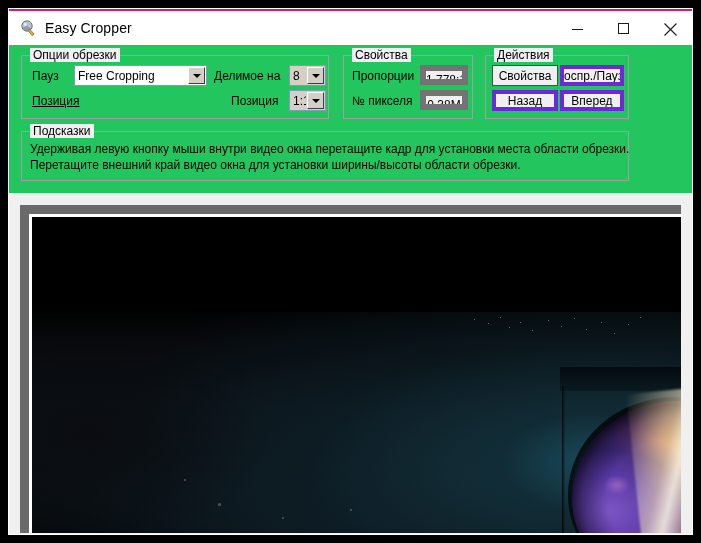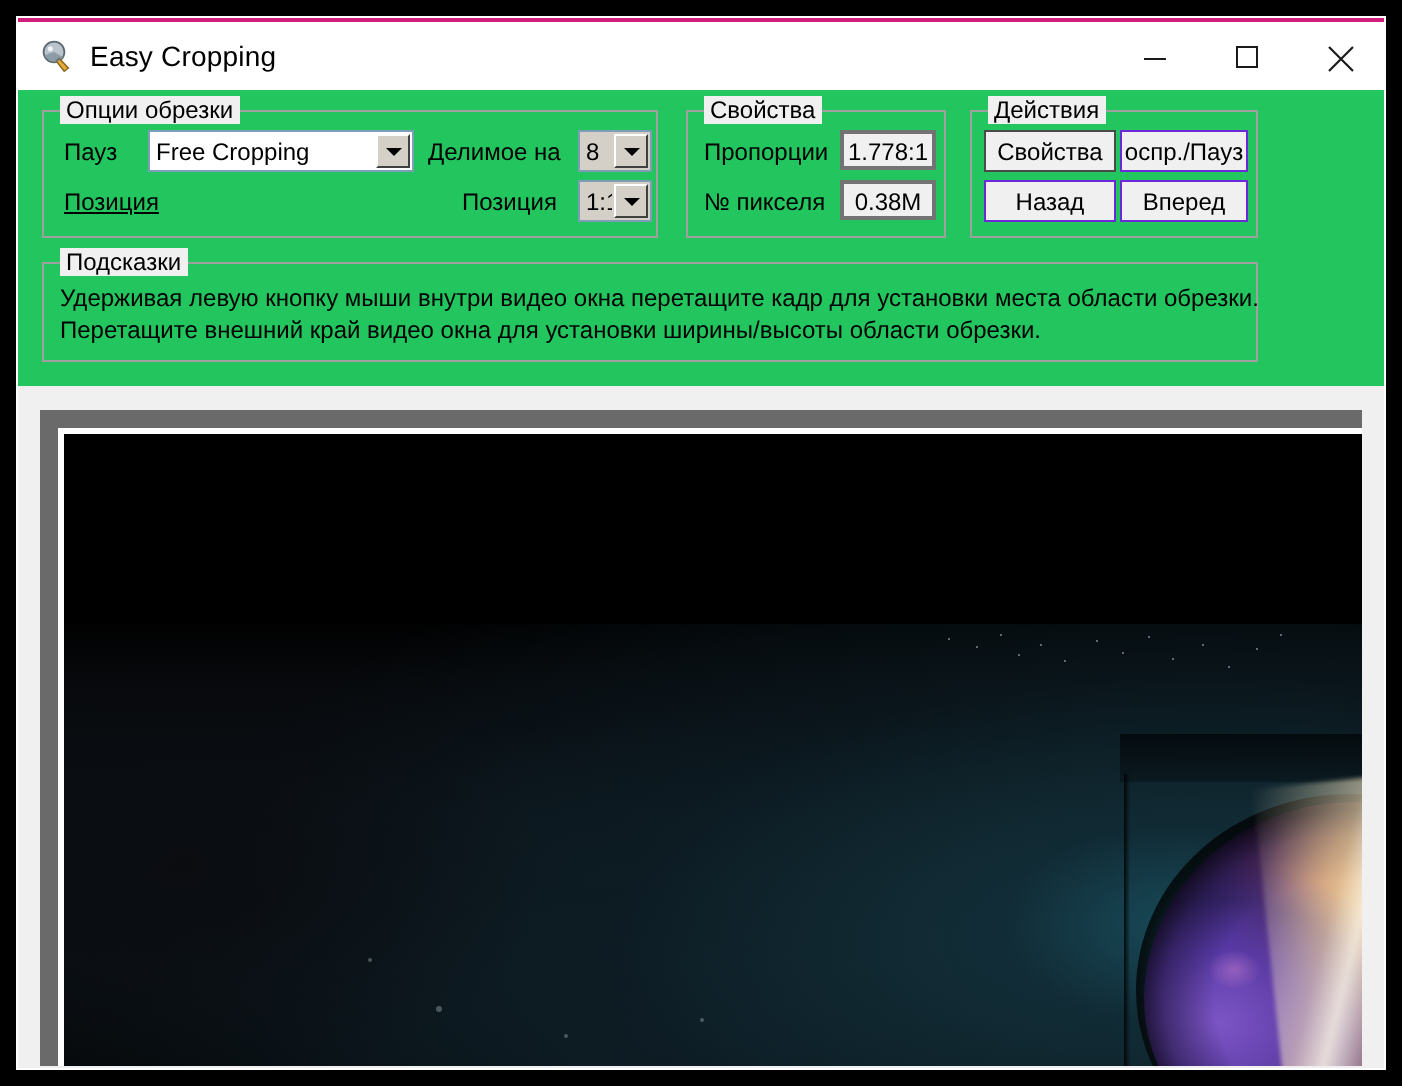--- a/index.html
+++ b/index.html
@@ -169,37 +169,37 @@
     margin-top: -2px;
     border-left: 4px solid transparent;
     border-right: 4px solid transparent;
     border-top: 4px solid #000000;
   }
 
   
   .editfield {
     position: absolute;
     box-sizing: border-box;
-    border: 2px solid #737373;
+    border: 6px solid #737373;
     background: #ffffff;
     font-size: 12px;
     color: #000000;
     line-height: 18px;
     text-align: center;
     white-space: nowrap;
     overflow: hidden;
   }
   .editfield.readonly { background: #f0f0f0; }
 
   
   .pushbtn {
     position: absolute;
     box-sizing: border-box;
     background: #f0f0f0;
-    border: 1px solid #6d28d9;
+    border: 4px solid #6d28d9;
     font-family: "Liberation Sans", sans-serif;
     font-size: 12px;
     color: #000000;
     line-height: 1;
     padding: 0;
     text-align: center;
     white-space: nowrap;
     overflow: hidden;
     cursor: default;
   }
@@ -399,21 +399,21 @@
       <span id="title-icon">
         <svg width="17" height="17" viewBox="0 0 17 17">
           <circle cx="7" cy="6" r="5.2" fill="#b9c4cc" stroke="#5d6a74" stroke-width="0.9"></circle>
           <path d="M2.4 7.6 A5.2 5.2 0 0 0 11.6 8.6 L7 6 Z" fill="#7e8d98" opacity="0.75"></path>
           <path d="M9.6 9.2 l4.6 4.8 -2.1 1.6 -3.9 -4.9 z" fill="#e0a93a" stroke="#8a6418" stroke-width="0.7"></path>
           <path d="M8.1 10.7 l1.6 -1.6" stroke="#6b7883" stroke-width="1" fill="none"></path>
           <circle cx="5.2" cy="4.4" r="1.3" fill="#ffffff" opacity="0.8"></circle>
         </svg>
       </span>
 
-      <span id="title-text">Easy Cropping</span>
+      <span id="title-text">Easy Cropper</span>
 
       <button class="caption-btn" id="btn-minimize">
         <svg width="12" height="12" viewBox="0 0 12 12">
           <rect x="0" y="6" width="11" height="1" fill="#1a1a1a"></rect>
         </svg>
       </button>
 
       <button class="caption-btn" id="btn-maximize">
         <svg width="12" height="12" viewBox="0 0 12 12">
           <rect x="0.5" y="0.5" width="10" height="10" fill="none" stroke="#1a1a1a" stroke-width="1"></rect>

